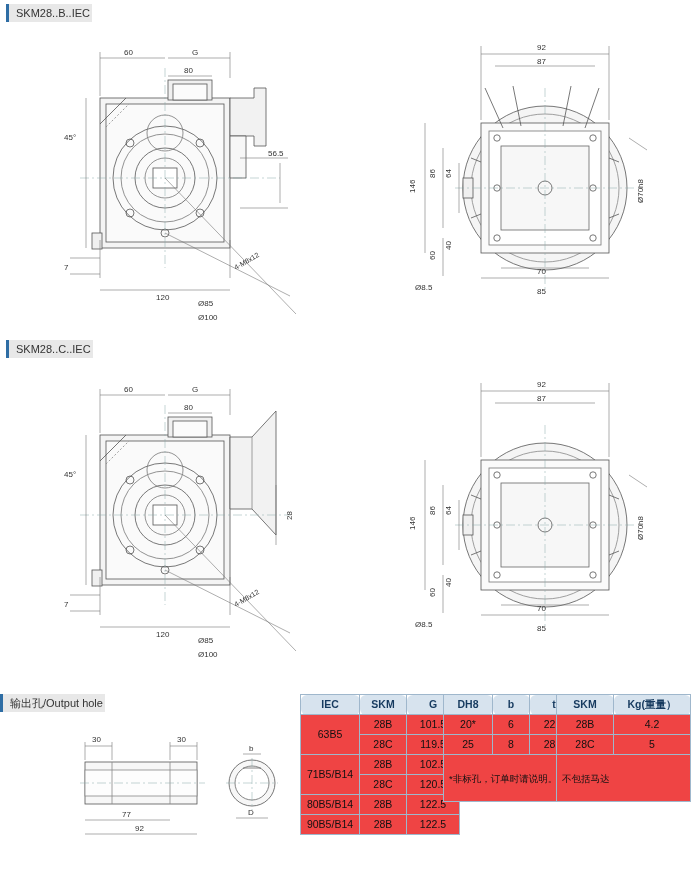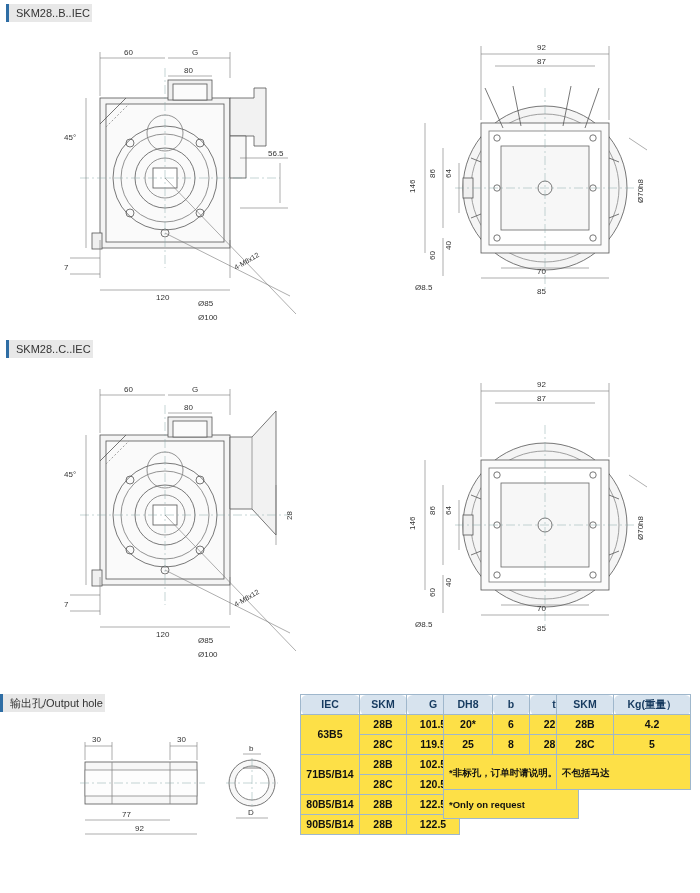--- a/index.html
+++ b/index.html
@@ -46,36 +46,36 @@
   table.spec {
     position: absolute;
     border-collapse: collapse;
     font-size: 10.5px;
     color: #111;
   }
   table.spec td, table.spec th {
     border: 1px solid #9fb7cc;
     padding: 2px 4px;
     text-align: center;
-    font-weight: bold;
+    font-weight: normal;
     height: 15px;
     line-height: 13px;
-    background: #fde047;
+    background: #ef4444;
   }
   table.spec thead th {
     background: #d7e3ee;
     font-weight: bold;
     color: #163a5f;
     border-radius: 6px;
   }
   td.note {
     text-align: left !important;
     font-size: 9.5px;
     line-height: 13px;
-    padding: 0 5px !important;
+    padding: 6px 5px !important;
   }
   #tbl-iec  { left: 300px; top: 694px; }
   #tbl-dh8  { left: 443px; top: 694px; }
   #tbl-kg   { left: 556px; top: 694px; }
 
   .lbl {
     font-family: "Liberation Sans", sans-serif;
     font-size: 8px;
     fill: #333;
   }
@@ -392,23 +392,20 @@
         <td>22.8</td>
       </tr>
       <tr>
         <td>25</td>
         <td>8</td>
         <td>28.3</td>
       </tr>
       <tr>
         <td colspan="3" class="note" style="height:34px">*非标孔，订单时请说明。</td>
       </tr>
-      <tr>
-        <td colspan="3" class="note" style="height:28px; border-top:none">*Only on request</td>
-      </tr>
     </tbody>
   </table>
 
   <table class="spec" id="tbl-kg">
     <thead>
       <tr>
         <th style="width:48px">SKM</th>
         <th style="width:68px">Kg(重量）</th>
       </tr>
     </thead>

